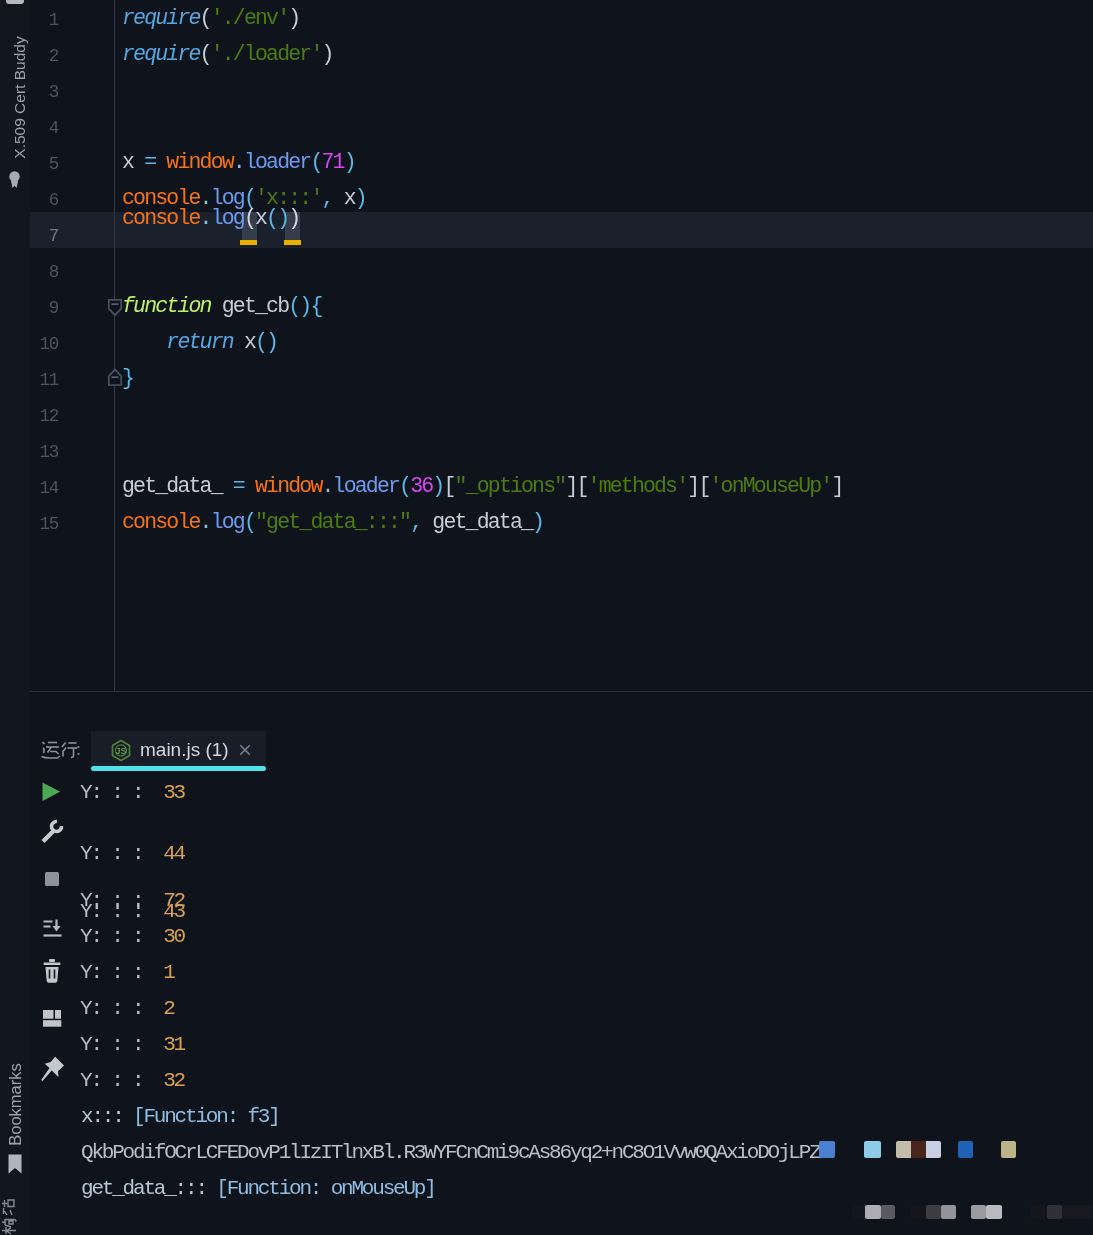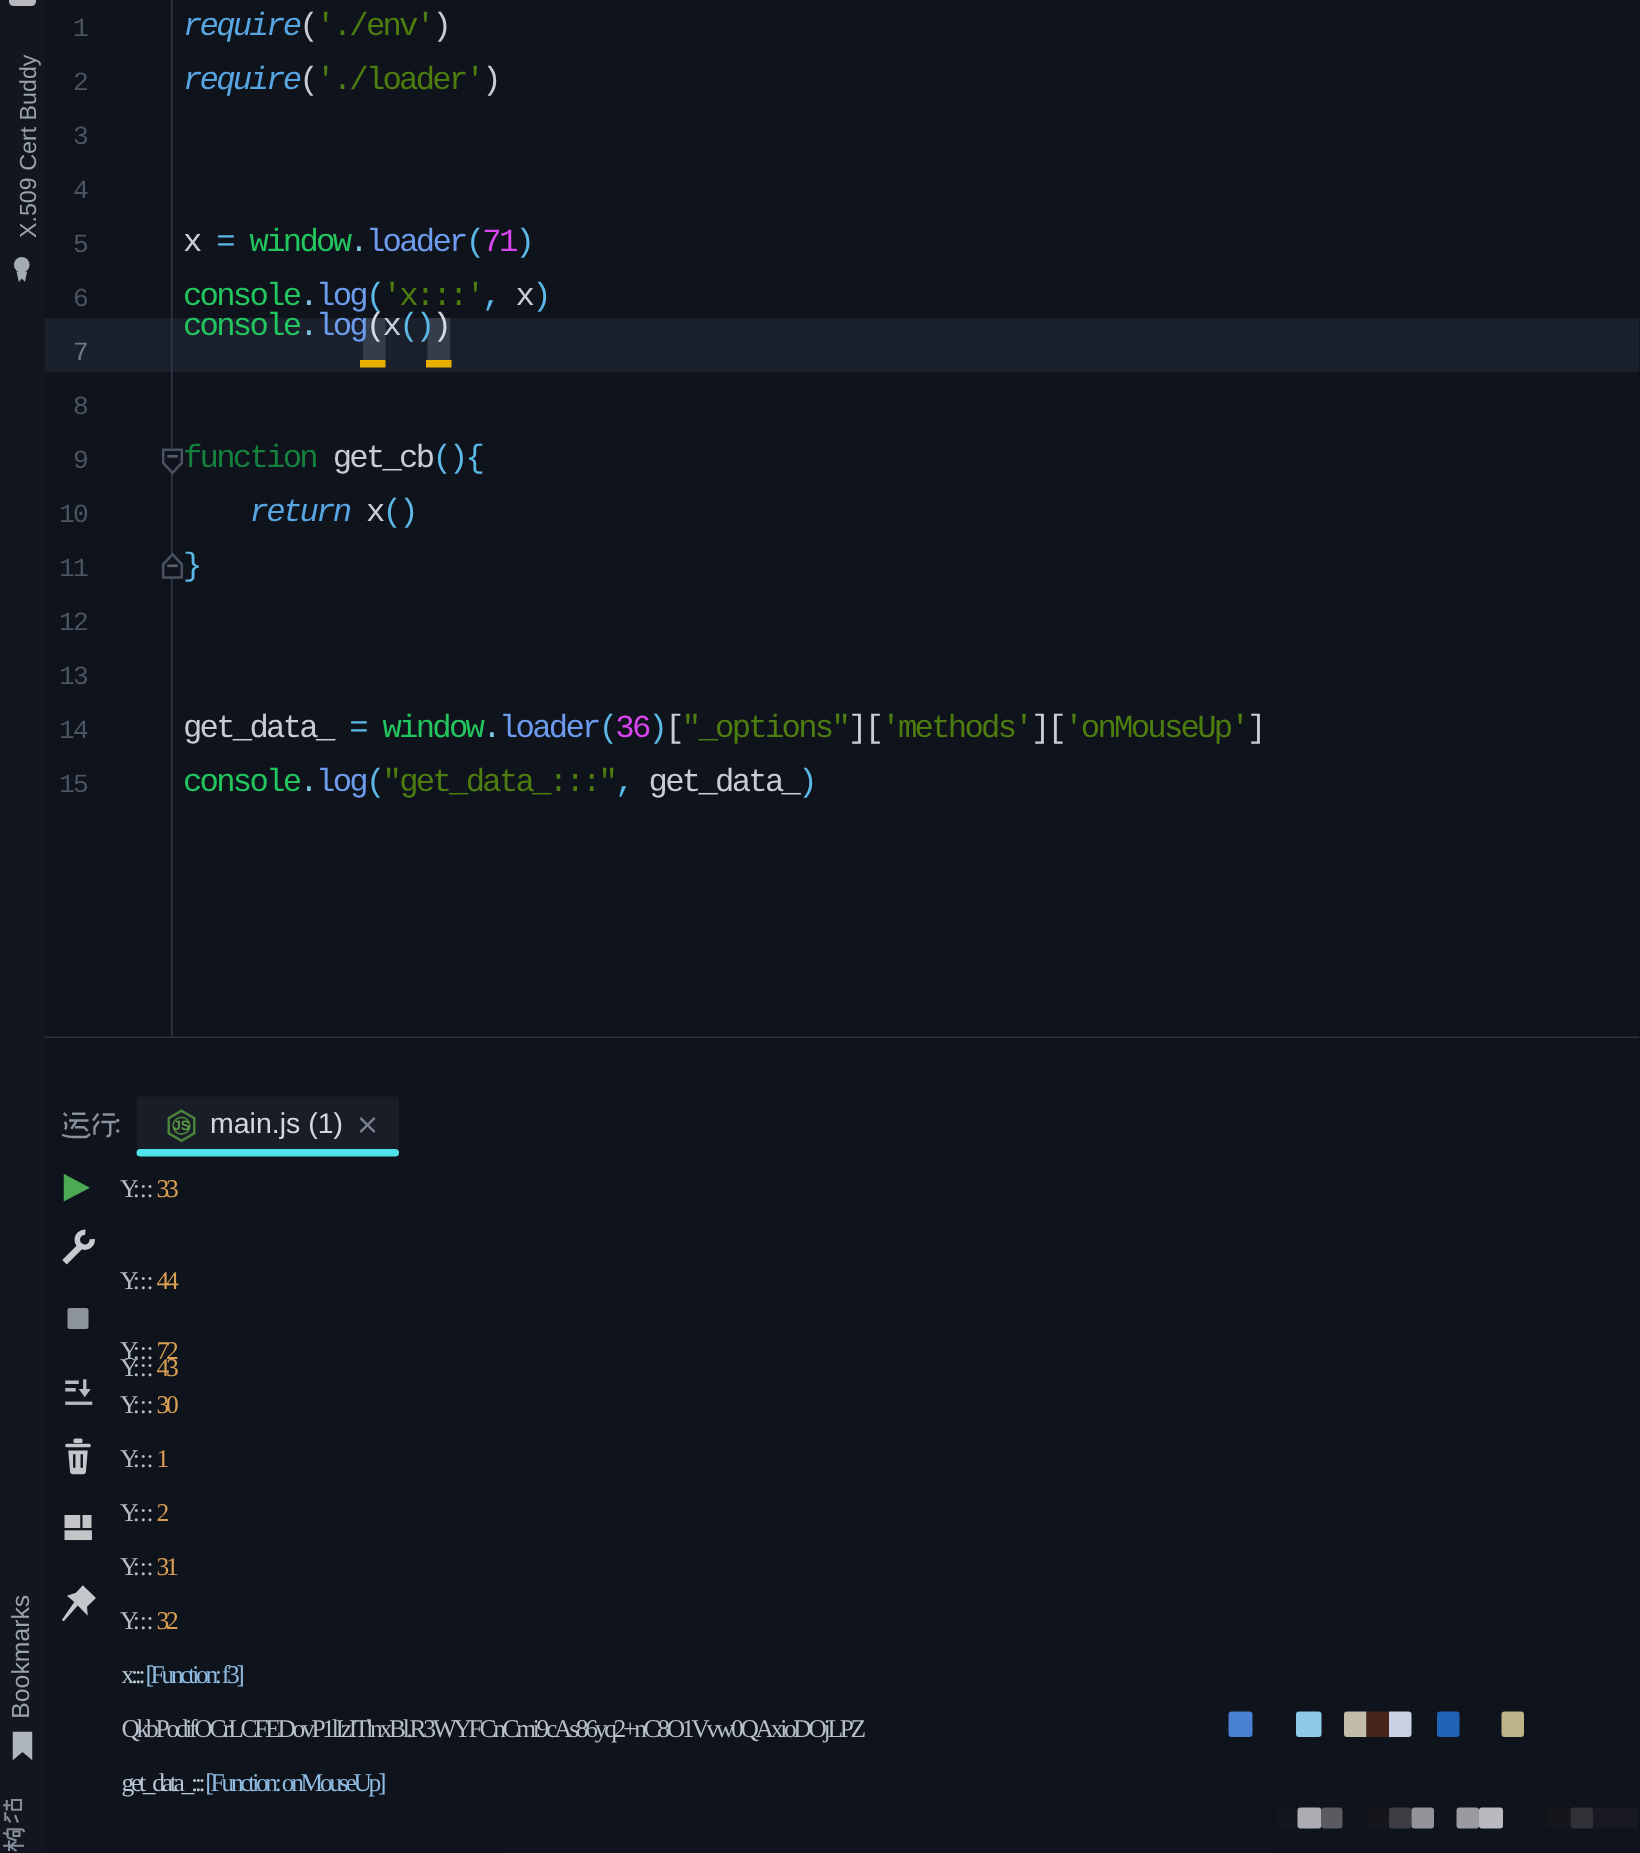--- a/index.html
+++ b/index.html
@@ -1,21 +1,21 @@
 <!DOCTYPE html>
 <html><head><meta charset="utf-8"><style>
 *{margin:0;padding:0;box-sizing:border-box}
 html,body{width:1093px;height:1235px;background:#0f131b;overflow:hidden}
 body{position:relative;font-family:"Liberation Sans",sans-serif}
 .abs{position:absolute}
 .cl{position:absolute;left:122px;height:36px;line-height:36px;font-size:21.5px;letter-spacing:-1.82px;white-space:pre;font-family:"Liberation Mono",monospace;color:#c6cdd8}
 .gn{position:absolute;left:0;width:58px;height:36px;line-height:36px;font-size:17.5px;letter-spacing:-1.2px;text-align:right;color:#4b5462;font-family:"Liberation Mono",monospace}
-.cr{position:absolute;left:81px;height:36px;line-height:36px;font-size:17px;letter-spacing:-2.2px;white-space:pre;font-family:Liberation Serif, serif;color:#b4bcc8}
-.w{color:#c6cdd8}.o{color:#22c55e}.b{color:#6d9bee}.c{color:#5cb8e6}.s{color:#4d7c0f}.n{color:#d946ef}
-.kb{color:#57a6e2;font-style:italic}.kp{color:#15803d;}.d{color:#7fc2de}.hb{color:#d6dbe2}
+.cr{position:absolute;left:81px;height:36px;line-height:36px;font-size:21px;letter-spacing:-2.2px;white-space:pre;font-family:Liberation Mono, monospace;color:#b4bcc8}
+.w{color:#c6cdd8}.o{color:#f97316}.b{color:#6d9bee}.c{color:#5cb8e6}.s{color:#4d7c0f}.n{color:#d946ef}
+.kb{color:#57a6e2;font-style:italic}.kp{color:#bef264;font-style:italic}.d{color:#7fc2de}.hb{color:#d6dbe2}
 .num{color:#d9a055}.fn{color:#8fbce2}.lb{color:#b7c7d6}
 .sq{position:absolute;border-radius:2px}
 .vt{position:absolute;font-size:15.5px;color:#9aa2ae;transform:rotate(-90deg);white-space:nowrap;text-align:center}
 </style></head><body>
 
 <div class="abs" style="left:0;top:0;width:30px;height:1235px;background:#12161e"></div>
 <div class="abs" style="left:6px;top:0;width:18px;height:4px;background:#b7b7bd;border-radius:0 0 3px 3px"></div>
 <div class="vt" style="left:-45.5px;top:86.5px;width:129px;height:21px;line-height:21px">X.509 Cert Buddy</div>
 <div class="vt" style="left:-30px;top:1093.5px;width:90px;height:21px;line-height:21px;font-size:16.5px">Bookmarks</div>
 <svg class="abs" style="left:0;top:0" width="30" height="1235" viewBox="0 0 30 1235">

